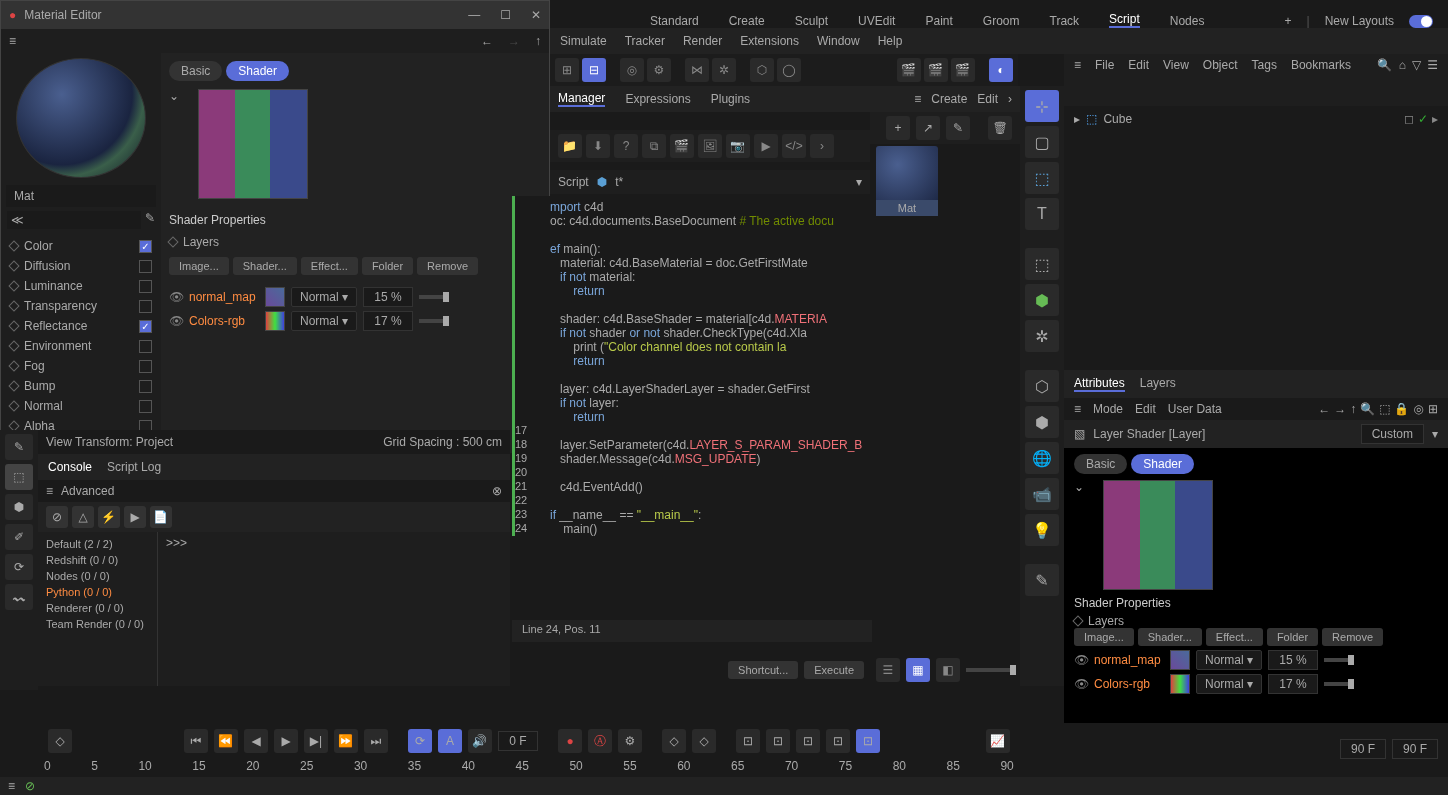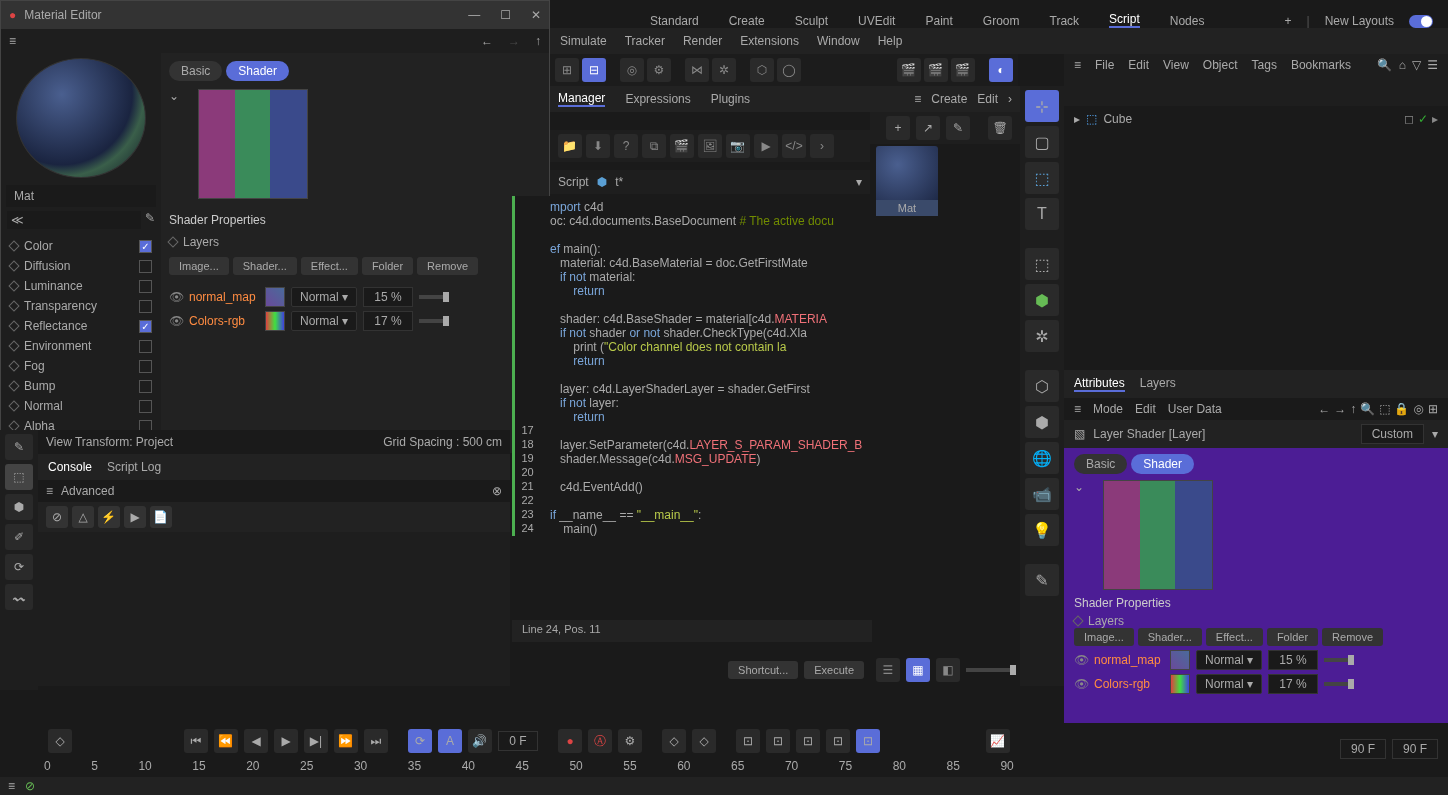--- a/index.html
+++ b/index.html
@@ -63,38 +63,38 @@
 .console-right{flex:1;padding:4px 8px;color:#5a6dd8}
 .mgr-header{position:absolute;top:86px;left:550px;width:320px;height:26px;background:#222;display:flex;align-items:center;gap:20px;padding:0 8px}
 .mgr-header .active{color:#fff;border-bottom:2px solid #5a6dd8}
 .mgr-header2{position:absolute;top:86px;left:870px;width:150px;height:26px;background:#222;display:flex;align-items:center;gap:10px;padding:0 8px;justify-content:flex-end}
 .mgr-icons{position:absolute;top:112px;left:870px;width:150px;height:32px;background:#1e1e1e;display:flex;align-items:center;gap:6px;padding:0 8px;justify-content:flex-end}
 .mbtn{width:24px;height:24px;background:#2a2a2a;border-radius:3px}
 .mgr-toolbar{position:absolute;top:130px;left:550px;width:320px;height:32px;background:#1e1e1e;display:flex;align-items:center;gap:4px;padding:0 8px}
 .script-sel{position:absolute;top:170px;left:550px;width:320px;height:24px;background:#1e1e1e;display:flex;align-items:center;gap:8px;padding:0 8px}
 .code{position:absolute;top:196px;left:512px;width:360px;height:420px;background:#1a1a1a;font-family:monospace;font-size:12px;overflow:hidden}
 .code-inner{padding:4px 4px 4px 38px;position:relative;line-height:14px}
-.gutter{position:absolute;left:0;top:0;width:32px;text-align:center;color:#666;padding:4px 4px 0 0;border-left:3px solid #4caf50}
+.gutter{position:absolute;left:0;top:0;width:32px;text-align:left;color:#666;padding:4px 4px 0 0;border-left:3px solid #4caf50}
 .gutter div{height:14px;font-size:11px}
 .code-line{height:14px;white-space:pre}.k-kw{color:#7aa6da}.k-str{color:#b9ca4a}.k-const{color:#f07178}.k-cmt{color:#718c00}
 .code-status{position:absolute;top:620px;left:512px;width:360px;height:22px;background:#222;padding:3px 10px;font-size:11px}
 .code-actions{position:absolute;top:656px;left:512px;width:360px;height:28px;display:flex;gap:6px;justify-content:flex-end;padding:0 8px;align-items:center}
 .matslot{position:absolute;top:146px;left:876px;width:62px;height:62px;background:radial-gradient(circle at 35% 30%,#4a5f8f,#1a2440);border-radius:3px}
 .matslot-label{position:absolute;top:200px;left:876px;width:62px;background:#3a4a6a;text-align:center;padding:2px 0;font-size:11px}
 .righticons{position:absolute;top:86px;left:1020px;width:44px;height:600px;background:#1e1e1e;display:flex;flex-direction:column;gap:4px;padding:4px;align-items:center}
 .ricon{width:34px;height:32px;background:#2a2a2a;border-radius:3px;display:flex;align-items:center;justify-content:center;font-size:16px}
 .ricon.on{background:#5a6dd8}
 .objects{position:absolute;top:54px;left:1064px;right:0;height:58px;background:#1e1e1e}
 .obj-title{padding:6px 10px;background:#222;color:#ccc}
 .obj-menu{display:flex;gap:14px;padding:4px 10px;font-size:11px}
 .obj-menu .icons{margin-left:auto;display:flex;gap:6px}
 .obj-tree{position:absolute;top:106px;left:1064px;right:0;height:264px;background:#1a1a1a;padding:4px 10px}
 .tree-item{display:flex;align-items:center;gap:6px;padding:2px 0}
 .cube-icon{color:#5aafff}
-.attrs{position:absolute;top:370px;left:1064px;right:0;bottom:72px;background:#4c1d95;display:flex;flex-direction:column}
+.attrs{position:absolute;top:370px;left:1064px;right:0;bottom:72px;background:#000000;display:flex;flex-direction:column}
 .attr-tabs{display:flex;gap:15px;padding:6px 10px;background:#222}
 .attr-tabs .active{color:#fff;border-bottom:2px solid #5a6dd8}
 .attr-menu{display:flex;gap:12px;padding:4px 10px;font-size:11px;background:#1a1a1a}
 .attr-menu .icons{margin-left:auto;display:flex;gap:4px}
 .attr-head{padding:4px 10px;display:flex;align-items:center;gap:8px;background:#222}
 .attr-dropdown{margin-left:auto;background:#1a1a1a;padding:2px 10px;border:1px solid #333}
 .attr-body{flex:1;padding:6px 10px;overflow:auto}
 .timeline{position:absolute;bottom:36px;left:40px;right:430px;height:36px;background:#1a1a1a;display:flex;align-items:center;gap:6px;padding:0 8px}
 .tbtn{width:24px;height:24px;background:#2a2a2a;border-radius:3px;display:flex;align-items:center;justify-content:center}
 .tbtn.on{background:#5a6dd8}
@@ -300,20 +300,33 @@
     <span style="flex:1">Advanced</span>
     <span>⊗</span>
   </div>
   <div class="console-toolbar">
     <div class="cbtn">⊘</div>
     <div class="cbtn">△</div>
     <div class="cbtn">⚡</div>
     <div class="cbtn">▶</div>
     <div class="cbtn">📄</div>
   </div>
+  <div class="console-body">
+    <div class="console-left" id="console-cats">
+        <div>Default (2 / 2)</div>
+        <div>Redshift (0 / 0)</div>
+        <div>Nodes (0 / 0)</div>
+        <div class="sel">Python (0 / 0)</div>
+        <div>Renderer (0 / 0)</div>
+        <div>Team Render  (0 / 0)</div>
+      </div>
+    <div class="console-right">
+      <span>&gt;&gt;&gt;</span>
+    </div>
+  </div>
 </div>
 
 <div class="mgr-header">
   <span class="active">Manager</span>
   <span>Expressions</span>
   <span>Plugins</span>
 </div>
 <div class="mgr-header2">
   <span>≡</span>
   <span>Create</span>

